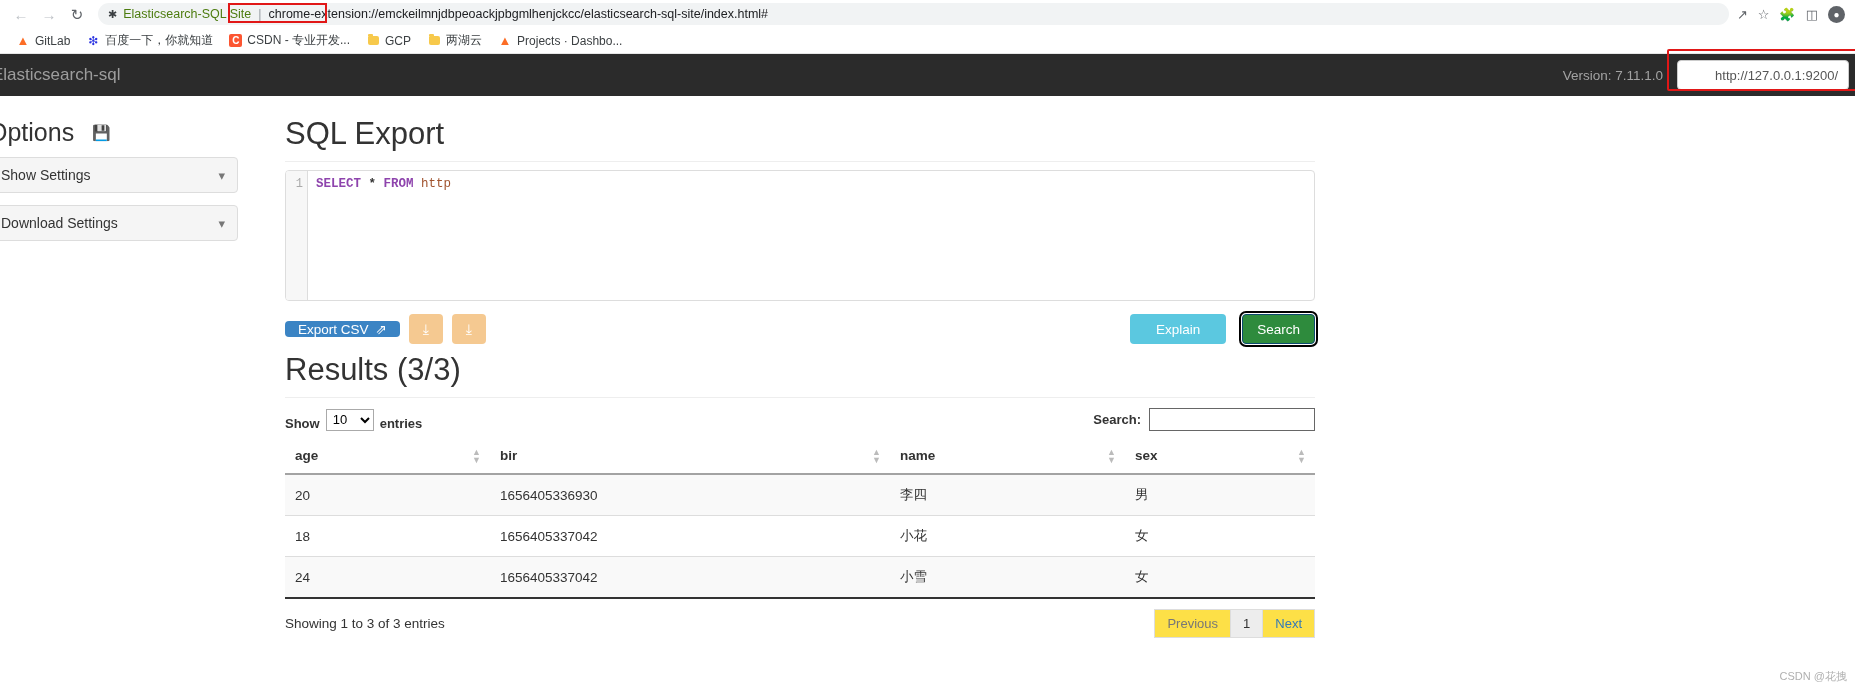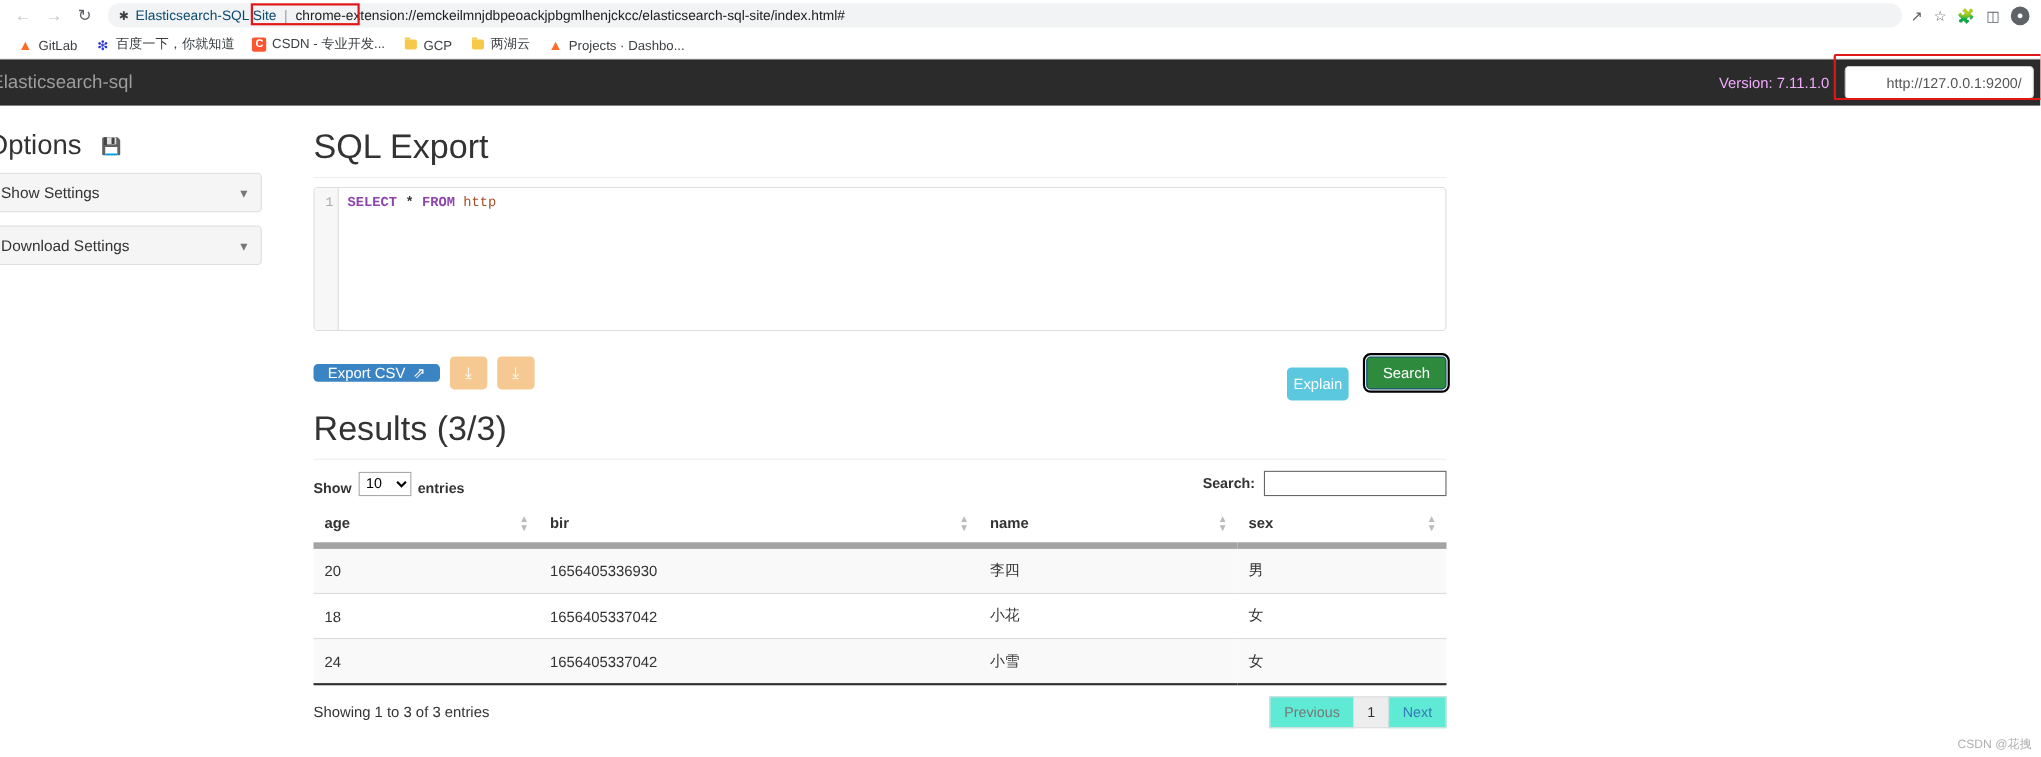--- a/index.html
+++ b/index.html
@@ -30,21 +30,21 @@
   .omnibox {
     flex:1 1 auto; height:22px; margin-left:8px; margin-right:8px;
     background:#f1f3f4; border-radius:11px;
     display:flex; align-items:center;
     padding:0 10px; gap:6px;
     font-size:12.5px; color:#202124;
     overflow:hidden; white-space:nowrap;
     position:relative;
   }
   .ext-icon { color:#3c4043; font-size:11px; flex:0 0 auto; }
-  .omni-title { color:#0c4a6e; flex:0 0 auto; }
+  .omni-title { color:#4d7c0f; flex:0 0 auto; }
   .omni-sep { color:#9aa0a6; padding:0 1px; flex:0 0 auto; }
   .omni-url { color:#202124; flex:0 0 auto; }
   .top-right-icons { display:flex; align-items:center; gap:10px; flex:0 0 auto; padding-right:2px; }
   .tri { font-size:13px; color:#5f6368; }
   .tri.puzzle { color:#5f6368; }
   .tri.star { color:#5f6368; }
   .avatar-circ {
     width:17px; height:17px; border-radius:50%;
     background:#5f6368; color:#fff; font-size:10px;
     display:flex; align-items:center; justify-content:center;
@@ -94,21 +94,21 @@
     position:relative;
     padding-left:0;
   }
   .brand {
     color:#9d9d9d; font-size:17px;
     margin-left:-8px;
     padding-left:0;
     white-space:nowrap;
   }
   .hdr-right { display:flex; align-items:center; gap:14px; padding-right:6px; position:relative; }
-  .version { color:#f0abfc; font-size:13.5px; }
+  .version { color:#a3a3a3; font-size:13.5px; }
   .url-input {
     width:172px; height:30px;
     background:#ffffff; border:1px solid #ccc; border-radius:4px;
     font-size:13px; color:#555; padding:0 10px;
     font-family:"Liberation Sans", sans-serif;
     outline:none;
     text-align:right;
   }
   .anno-box-host {
     position:absolute;
@@ -173,21 +173,21 @@
     font-size:13.5px; cursor:pointer;
     font-family:"Liberation Sans", sans-serif;
     display:inline-flex; align-items:center; justify-content:center; gap:7px;
   }
   .btn-export { background:#3b84c4; color:#fff; height:16px; padding:0 13px; }
   .btn-dl {
     background:#f5c991; color:#fff; height:30px; width:34px;
     margin-left:9px; font-size:14px;
   }
   .spacer { flex:1 1 auto; }
-  .btn-explain { background:#5bc8e0; color:#fff; height:30px; padding:0 6px;margin-top:20px; }
+  .btn-explain { background:#5bc8e0; color:#fff; height:30px; padding:0 26px; }
   .btn-search {
     background:#2e8b3d; color:#fff; height:30px; padding:0 14px;
     margin-left:16px; outline:2px solid #000; outline-offset:1px;
     border:1px solid #0c4a6e;
   }
 
   .results-title {
     font-size:31px; color:#333; font-weight:400;
     margin:8px 0 10px 0; padding-bottom:9px;
     border-bottom:1px solid #eeeeee;
@@ -207,21 +207,21 @@
   .search-filter { display:flex; align-items:center; gap:8px; }
   .filter-input {
     width:166px; height:23px; border:1px solid #666; background:#fff;
     font-size:13px; padding:0 5px; outline:none;
     font-family:"Liberation Sans", sans-serif;
   }
 
   table.dt { width:1030px; border-collapse:collapse; font-size:13.5px; }
   table.dt thead th {
     text-align:left; padding:10px 8px 10px 10px;
-    border-bottom:6px solid #a3a3a3; color:#333; font-weight:bold;
+    border-bottom:2px solid #a3a3a3; color:#333; font-weight:bold;
     position:relative; white-space:nowrap;
   }
   .sort-ar {
     position:absolute; right:9px; top:50%; transform:translateY(-50%);
     color:#bbb; font-size:9px; line-height:8px; text-align:center;
   }
   table.dt tbody td {
     padding:11px 8px 11px 10px; color:#333;
     border-bottom:1px solid #ddd;
   }
@@ -229,21 +229,21 @@
   table.dt tbody tr.even { background:#ffffff; }
   table.dt tbody tr:last-child td { border-bottom:2px solid #333; }
 
   .table-footer {
     width:1030px; display:flex; align-items:center; justify-content:space-between;
     margin-top:10px; font-size:13.5px; color:#333;
   }
   .paging { display:flex; align-items:center; gap:0; }
   .pg {
     padding:6px 12px; border:1px solid #ddd; margin-left:-1px;
-    color:#337ab7; background:#5eead4; font-size:13px;
+    color:#337ab7; background:#fde047; font-size:13px;
   }
   .pg.muted { color:#777; border-color:#ddd; }
   .pg.active { background:#ededed; color:#333; border-color:#ddd; }
 
   .watermark {
     position:absolute; right:8px; bottom:4px;
     font-size:11px; color:#b0b0b0;
   }
 </style>
 </head>

